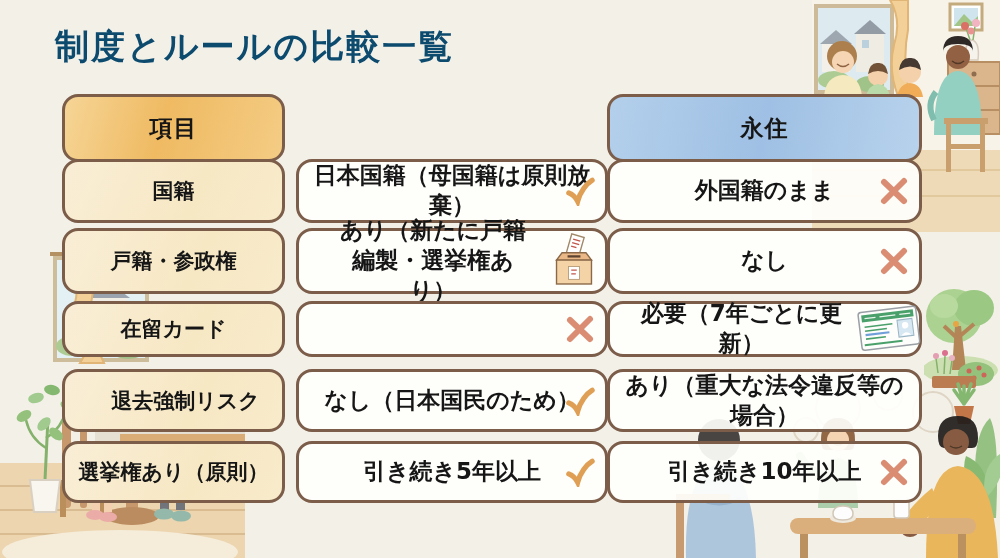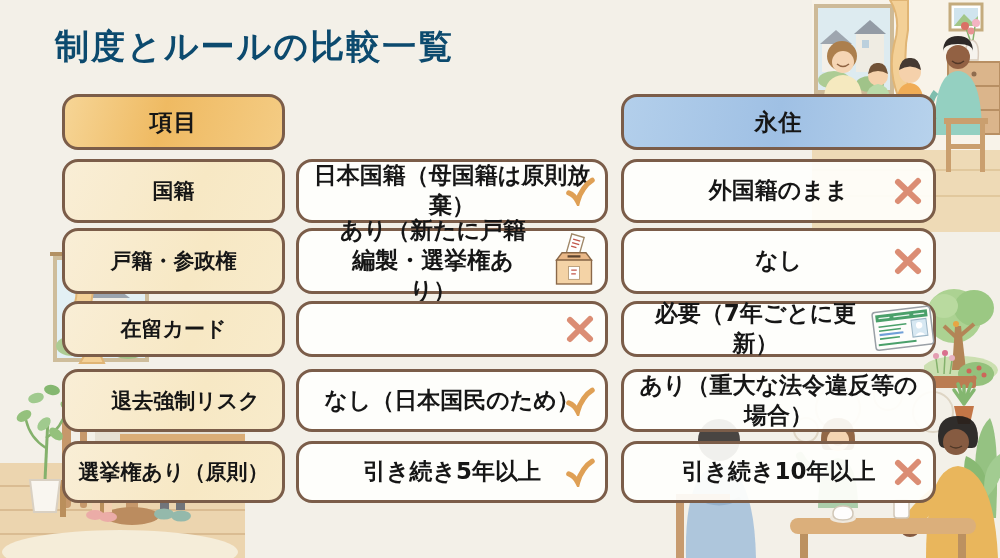--- a/index.html
+++ b/index.html
@@ -16,23 +16,23 @@
   }
   .cell {
     position:absolute; z-index:20;
     border:3px solid #7b5d49; border-radius:16px;
     display:flex; align-items:center; justify-content:center;
     text-align:center; color:#161616; font-weight:800;
   }
   
   .c1 { left:62px;  width:223px; }
   .c2 { left:296px; width:312px; }
-  .c3 { left:621px; width:315px;text-align:center; }
+  .c3 { left:607px; width:315px;text-align:center; }
   
-  .rh { top:94px;  height:56px; }
+  .rh { top:94px;  height:68px; }
   .r1 { top:159px; height:64px; }
   .r2 { top:228px; height:66px; }
   .r3 { top:301px; height:56px; }
   .r4 { top:369px; height:63px;padding-left:24px; }
   .r5 { top:441px; height:62px; }
   .head { font-size:23px; letter-spacing:1px; }
   .head-item { background:linear-gradient(105deg,#f6d596 0%,#efba62 45%,#f4cc84 100%); }
   .head-kika { background:linear-gradient(100deg,#b7dcc6 0%,#9ed1b2 55%,#aed7be 100%); }
   .head-eiju { background:linear-gradient(100deg,#b3cfeb 0%,#9fc0e4 50%,#b7d2ec 100%); }
   .item { background:linear-gradient(115deg,#f9eed6 0%,#f7e8c4 60%,#f8ebcb 100%); font-size:21px; }

